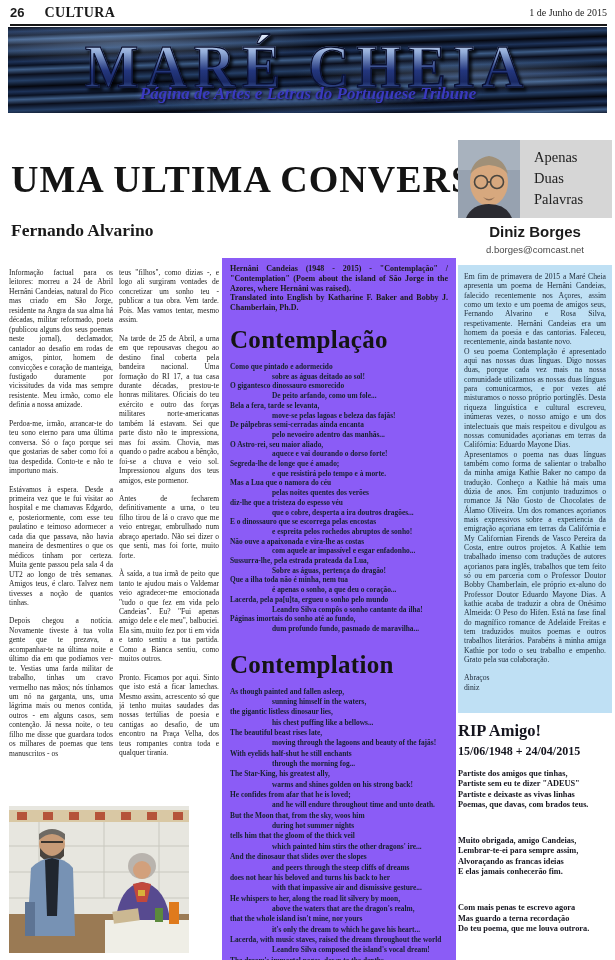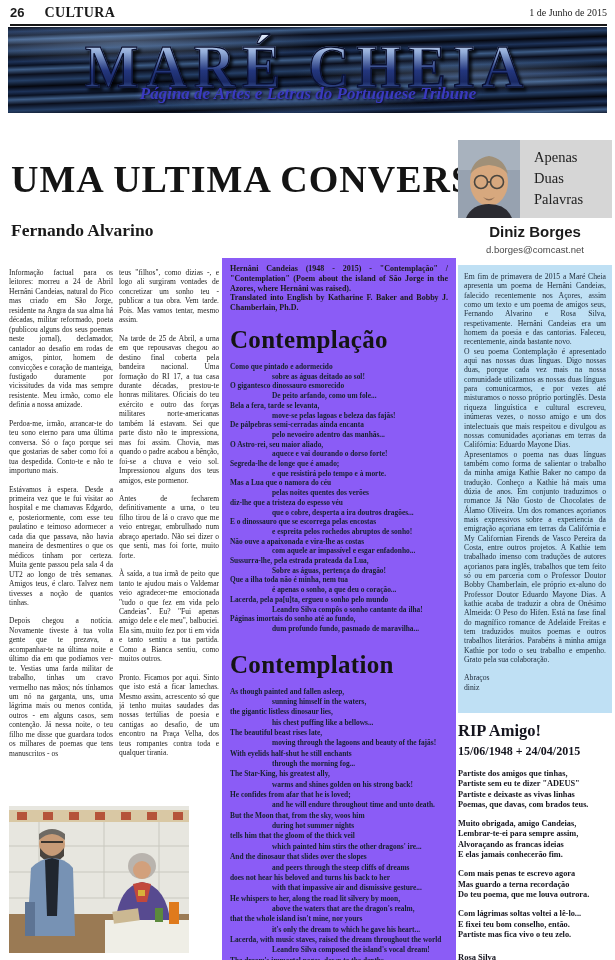--- a/index.html
+++ b/index.html
@@ -61,21 +61,21 @@
     font-size:7.7px;line-height:9.35px;text-align:justify;overflow:hidden;color:#1c2836;}
   .sb-para{margin:0;}
   .sb-para.signoff{margin-top:9px;text-align:left;}
   .sb-para.plain{text-align:left;}
 
   .rip{margin-top:8px;color:#15151f;}
   .rip-title{font-weight:bold;font-size:16.5px;}
   .rip-dates{font-weight:bold;font-size:12px;margin-top:3px;}
   .rip-lines{margin-top:10px;}
   .rip-line{font-weight:bold;font-size:8.3px;line-height:10.3px;white-space:nowrap;}
-  .rip-line.gap{margin-top:9px;}
+  .rip-line.gap{margin-top:26px;}
   .rip-sig{font-weight:bold;font-size:8.5px;margin-top:12px;}
 </style>
 </head>
 <body>
 
 <div class="page">
 
   <header class="topbar">
     <span class="pgnum">26</span>
     <span class="section">CULTURA</span>

